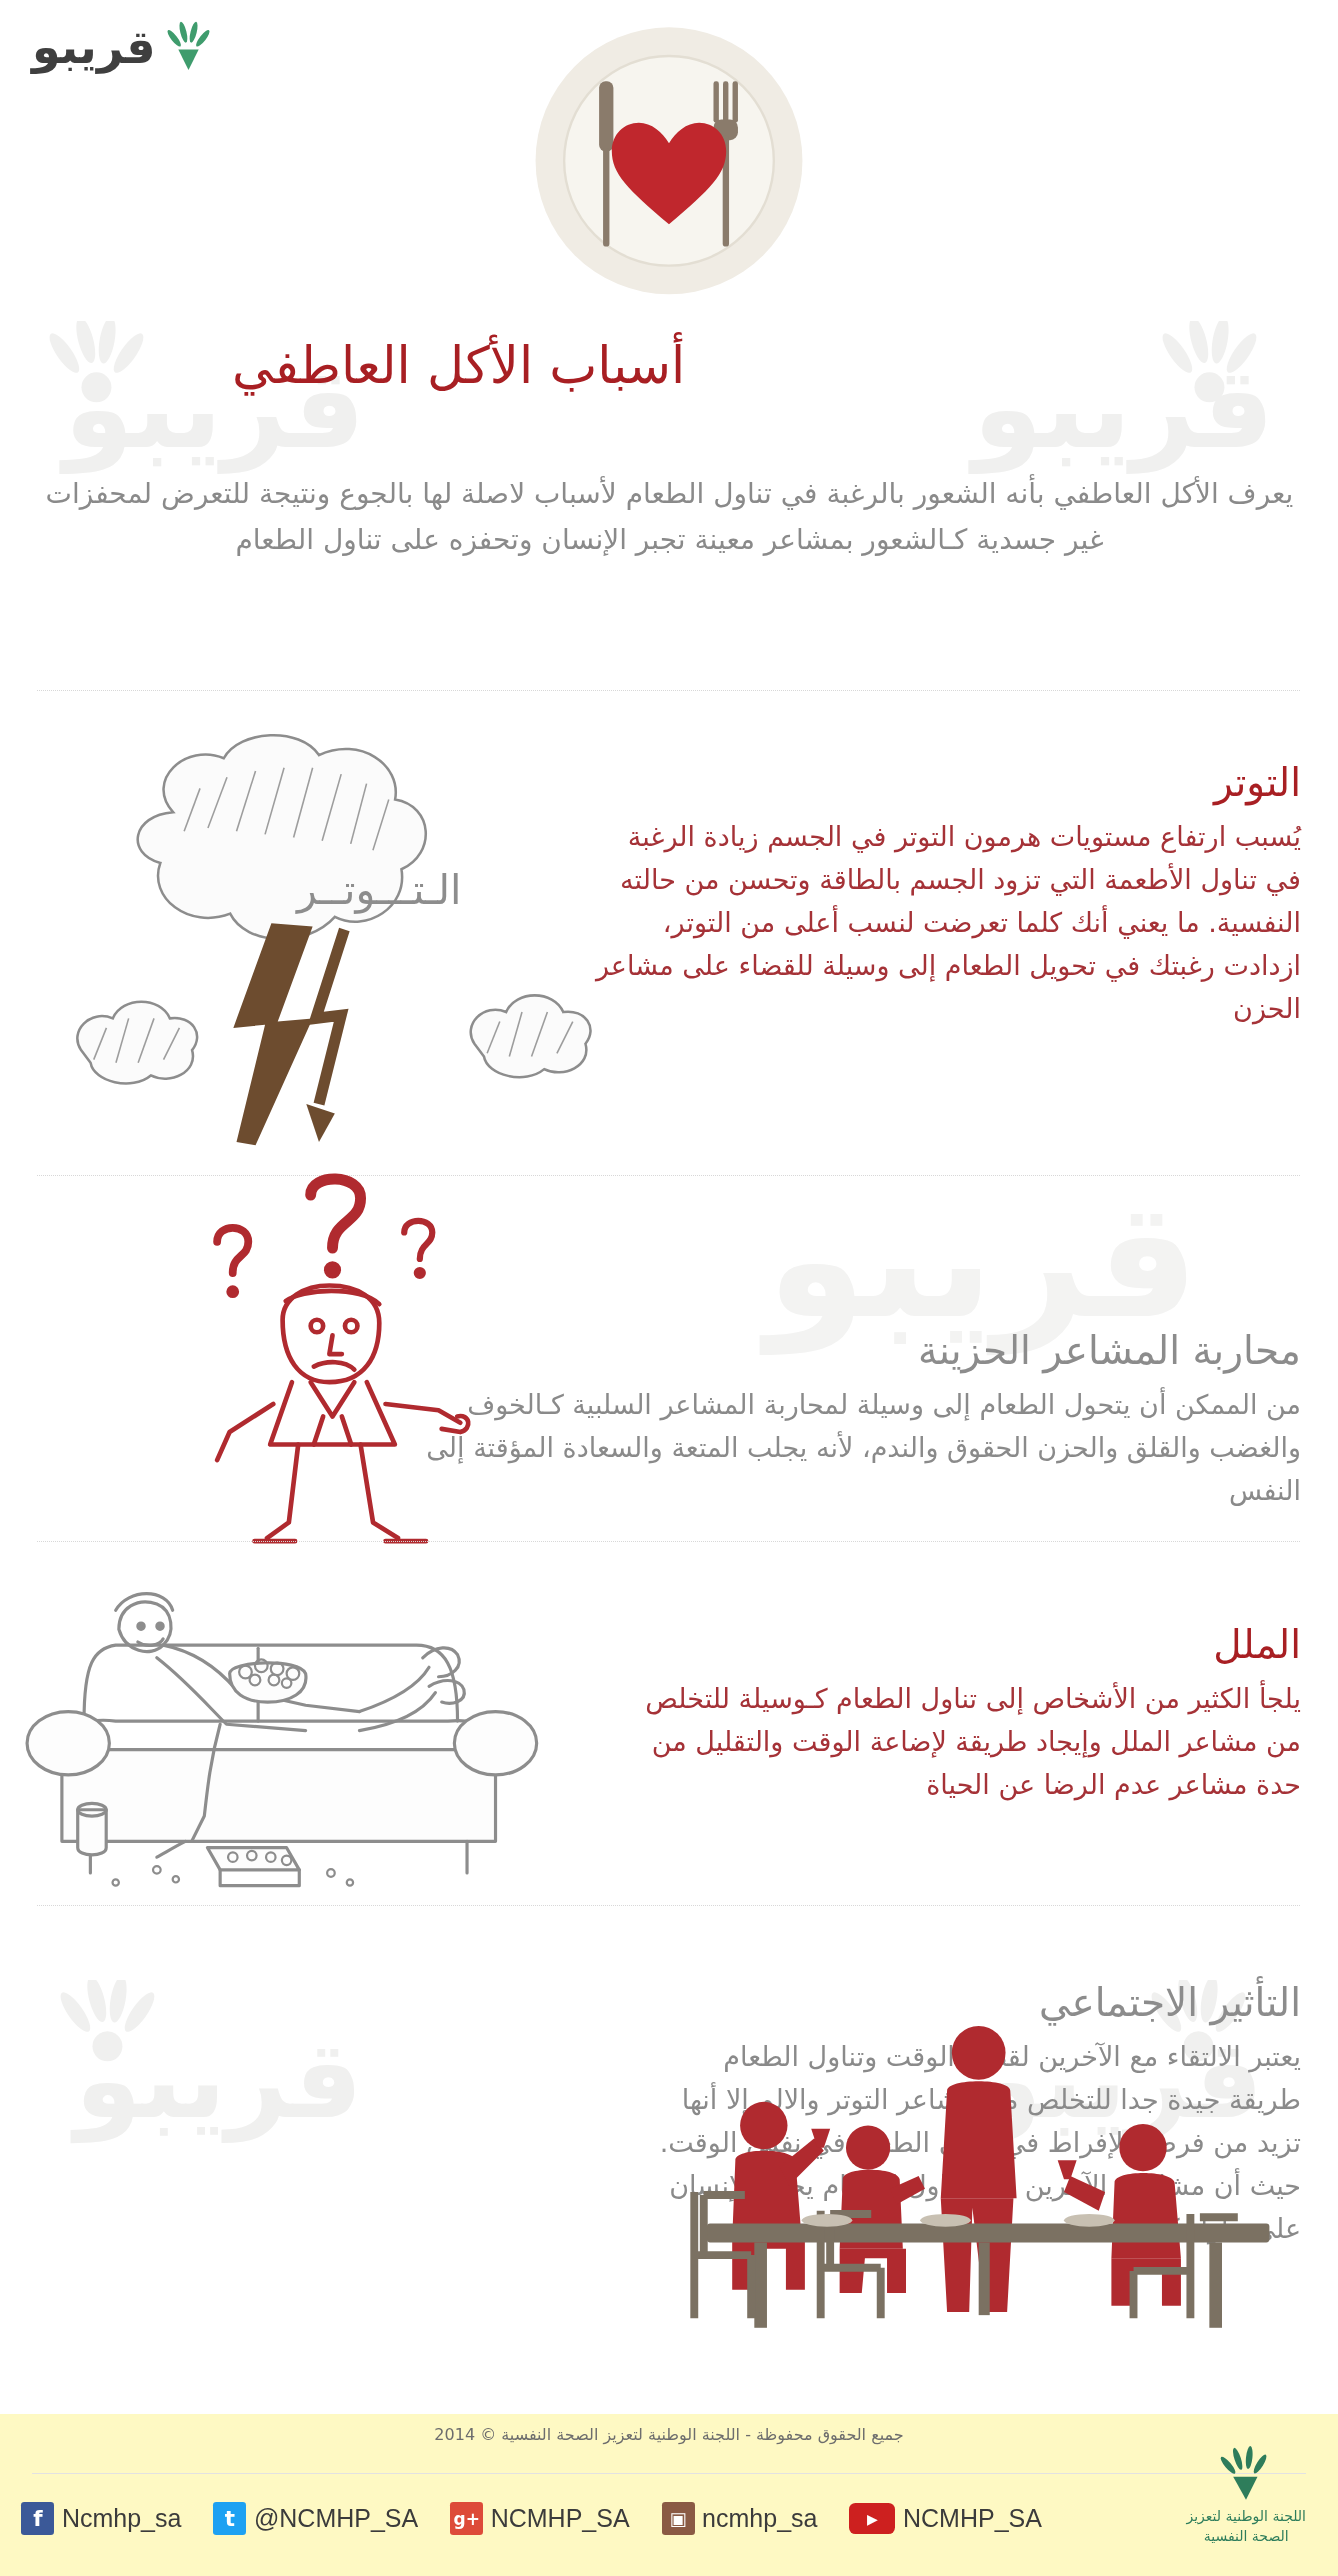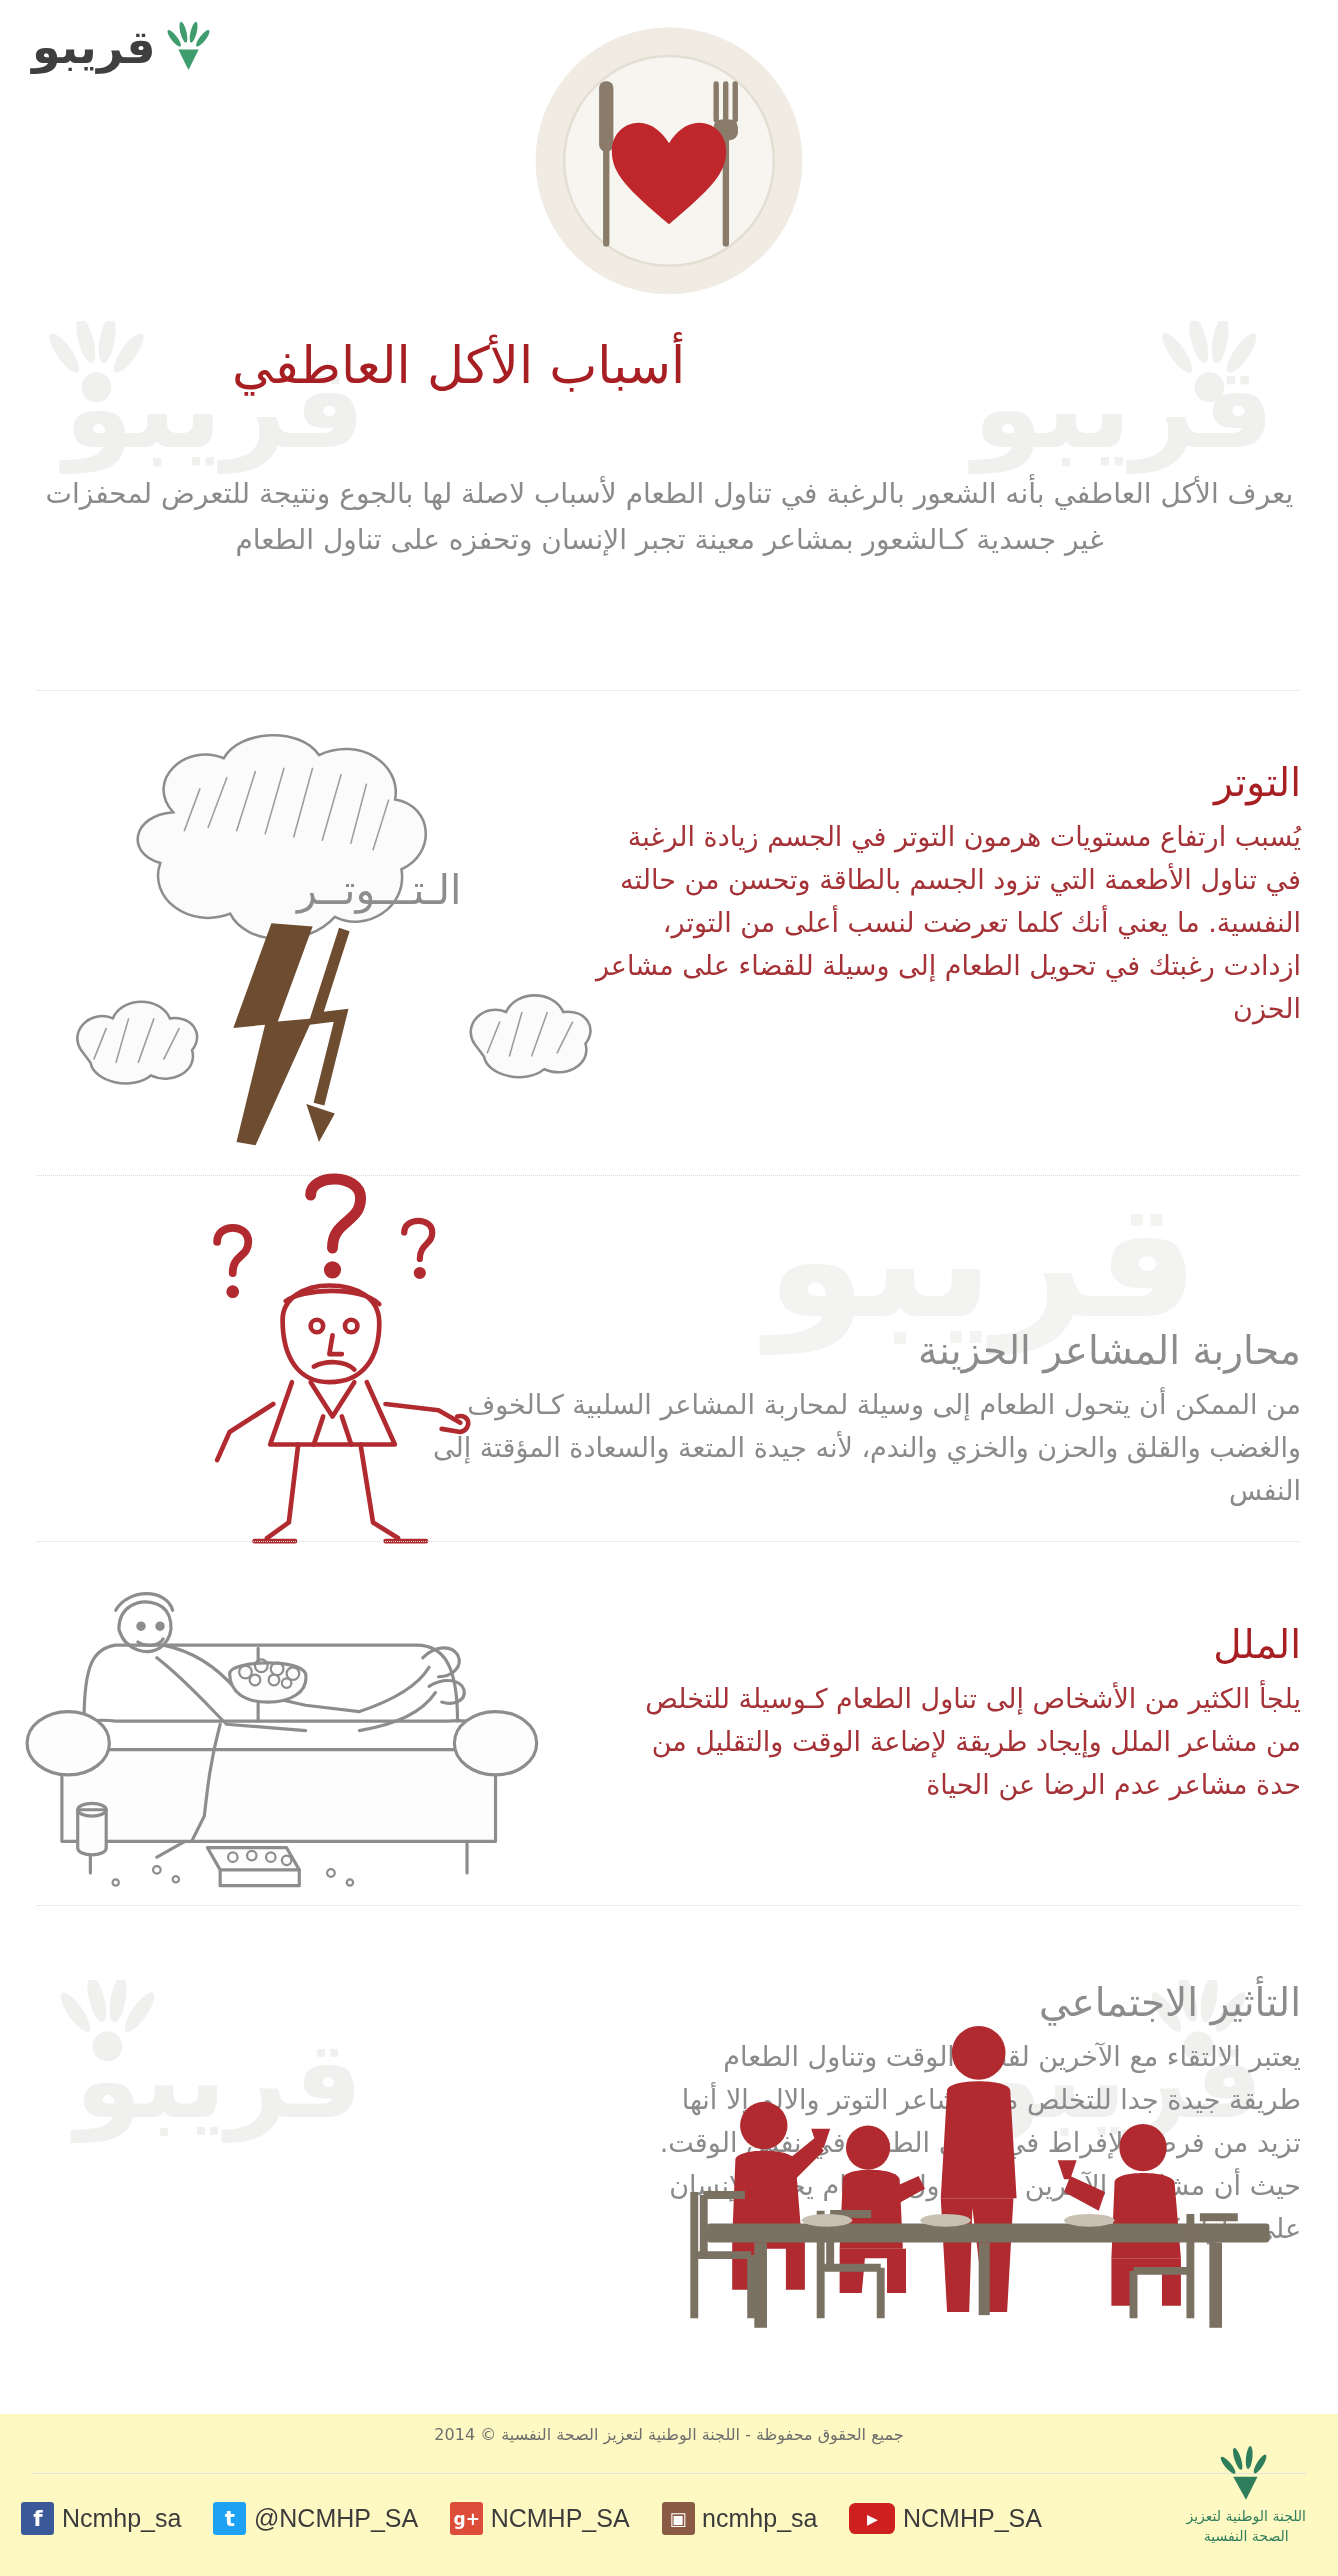--- a/index.html
+++ b/index.html
@@ -329,21 +329,21 @@
     <path d="M196 134 L178 190 L194 188 L180 244" fill="none" stroke="#6d4c2f" stroke-width="7"></path>
     <path d="M172 244 L180 268 L190 250 Z" fill="#6d4c2f"></path>
 
     <text x="218" y="118" font-family="DejaVu Sans, sans-serif" font-size="26" fill="#8d8d8d" text-anchor="middle" direction="rtl">الـتـــوتــر</text>
   </svg>
 
   <div class="divider" style="top:1175px;"></div>
 
   <div class="section" style="top:1285px; right:37px; width:921px;">
     <div class="sec-head grey">محاربة المشاعر الحزينة</div>
-    <div class="sec-body grey">من الممكن أن يتحول الطعام إلى وسيلة لمحاربة المشاعر السلبية كـالخوف والغضب والقلق والحزن والخزي والندم، لأنه جيدة المتعة والسعادة المؤقتة إلى النفس</div>
+    <div class="sec-body grey">من الممكن أن يتحول الطعام إلى وسيلة لمحاربة المشاعر السلبية كـالخوف والغضب والقلق والحزن الحقوق والندم، لأنه يجلب المتعة والسعادة المؤقتة إلى النفس</div>
   </div>
 
   <svg style="position:absolute; top:1167px; left:161px; width:343px; height:396px;" viewBox="0 0 220 250">
     <g fill="none" stroke="#b02a2f" stroke-width="3" stroke-linecap="round" stroke-linejoin="round">
 
       <path d="M36 46 C36 34 56 34 56 46 C56 56 46 54 46 66" stroke-width="5"></path>
       <circle cx="46" cy="78" r="2.6" fill="#b02a2f"></circle>
       <path d="M96 16 C96 2 128 2 128 18 C128 34 110 32 110 50" stroke-width="7"></path>
       <circle cx="110" cy="64" r="4" fill="#b02a2f"></circle>
       <path d="M156 40 C156 30 174 30 174 40 C174 48 166 47 166 57" stroke-width="4"></path>

